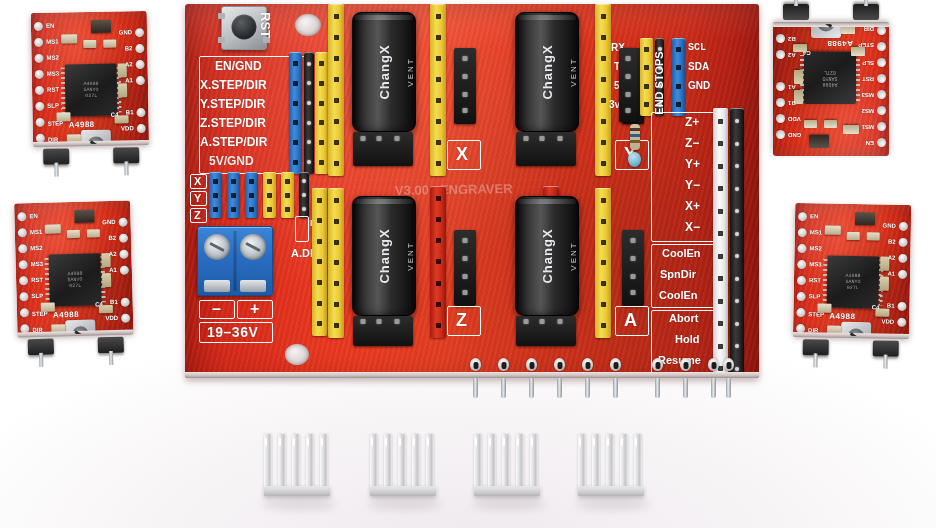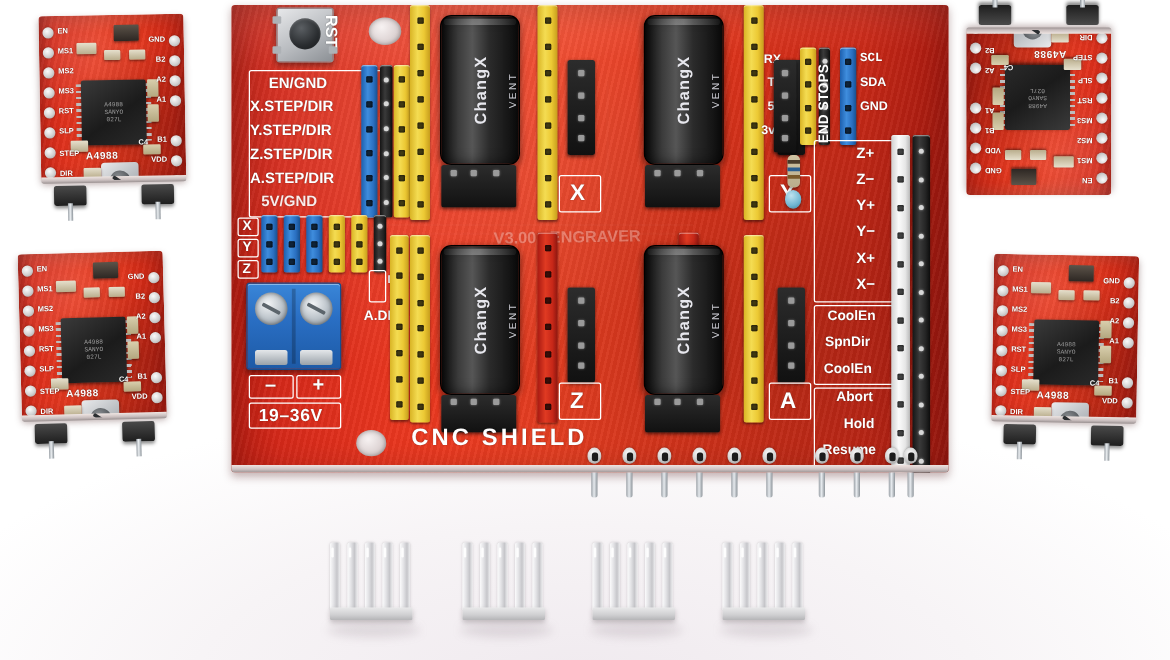--- a/index.html
+++ b/index.html
@@ -628,21 +628,20 @@
           <i></i>
           <i></i>
           <i></i>
           <i></i>
           <i></i>
           <i></i>
           <i></i>
         </div>
     </div>
 
-    <div class="lbl nosel" style="left:144px;top:336px;font-size:19px;letter-spacing:2.5px;">CNC SHIELD</div>
   </div>
 
   <div class="abs" style="left:185px;top:340px;width:574px;height:50px;">
     <div class="pad" style="left:285px;top:18px;">
         <b></b>
       </div>
     <div class="pad" style="left:313px;top:18px;">
         <b></b>
       </div>
     <div class="pad" style="left:341px;top:18px;">

